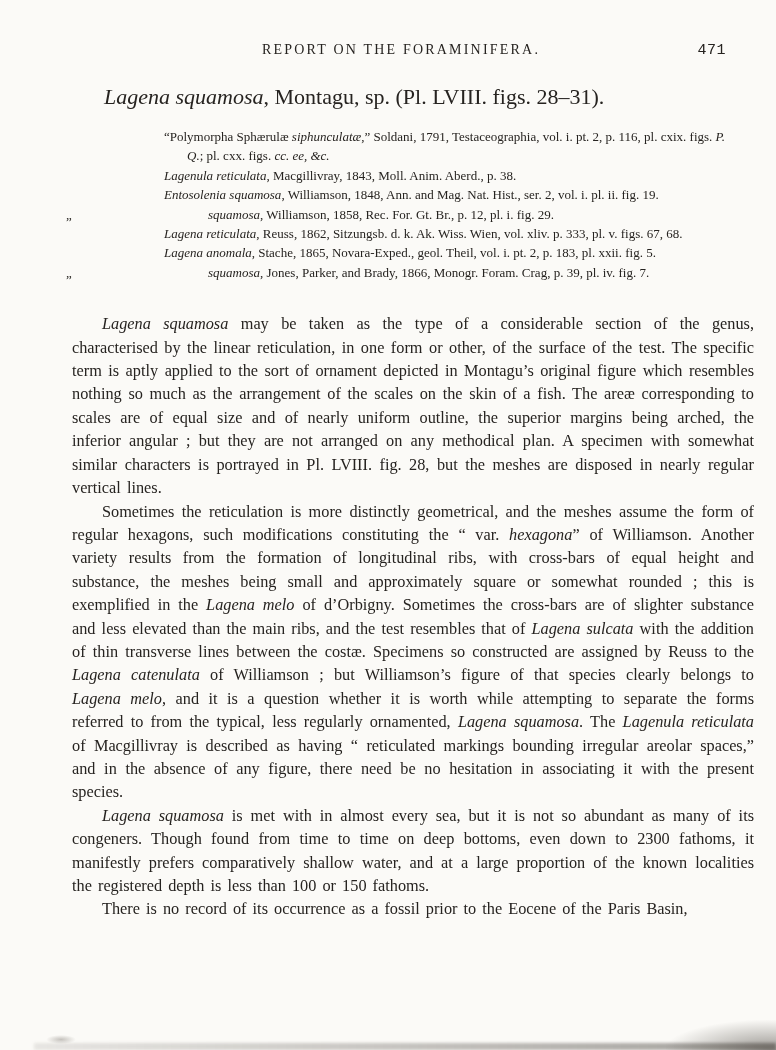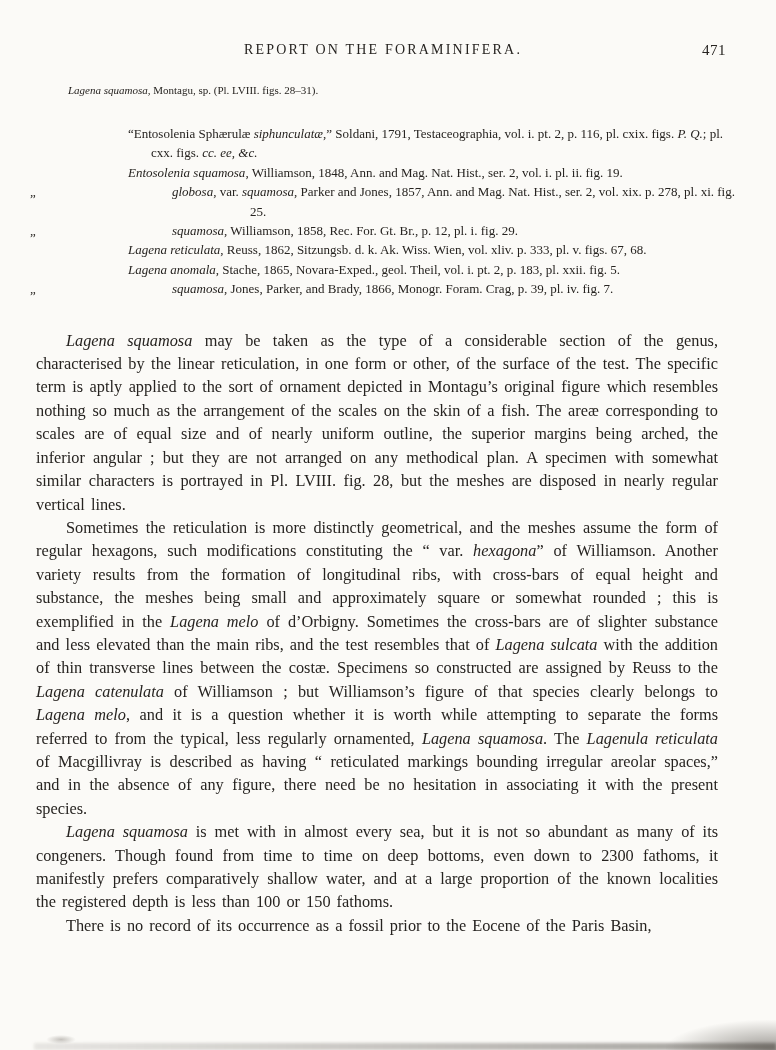--- a/index.html
+++ b/index.html
@@ -7,43 +7,44 @@
     width: 776px; height: 1050px;
     background: #f6f4f0;
     font-family: "Liberation Serif", "DejaVu Serif", serif;
     color: #262320;
     overflow: hidden;
   }
   .page {
     position: relative;
     width: 776px; height: 1050px;
     box-sizing: border-box;
-    padding: 42px 46px 0 36px;
+    padding: 42px 46px 0 72px;
     background: #fbfaf7;
   }
   .it { font-style: italic; }
 
   .header {
     position: relative;
     text-align: center;
     font-size: 14px;
     letter-spacing: 2.2px;
     margin-bottom: 26px;
     white-space: nowrap;
   }
   .page-num {
     position: absolute;
     right: 4px; top: 0;
     letter-spacing: 0.5px;
     font-size: 15px;
+    font-family: Liberation Mono, monospace;
   }
 
   .title {
-    font-size: 11px;
-    margin: 0 0 28px 32px;
+    font-size: 22px;
+    margin: 0 0 17px 32px;
   }
 
   .synonymy {
     font-size: 13px;
     line-height: 19.4px;
     margin: 0 -12px 16px 92px;
     text-align: left;
   }
   .syn-entry {
     padding-left: 23px;
@@ -85,23 +86,23 @@
 <div class="page">
 
   <div class="header">
     <span>REPORT ON THE FORAMINIFERA.</span>
     <span class="page-num">471</span>
   </div>
 
   <p class="title"><span class="it">Lagena squamosa</span><span>, Montagu, sp. (Pl. LVIII. figs. 28–31).</span></p>
 
   <div class="synonymy">
-      <div class="syn-entry"><span>“Entosolenia Sphærulæ </span><span class="it">siphunculatæ</span><span>,” Soldani, 1791, Testaceographia, vol. i. pt. 2, p. 116, pl. cxix. figs. </span><span class="it">P. Q.</span><span>; pl. cxx. figs. </span><span class="it">cc. ee, &amp;c.</span></div>
+      <div class="syn-entry"><span>“Polymorpha Sphærulæ </span><span class="it">siphunculatæ</span><span>,” Soldani, 1791, Testaceographia, vol. i. pt. 2, p. 116, pl. cxix. figs. </span><span class="it">P. Q.</span><span>; pl. cxx. figs. </span><span class="it">cc. ee, &amp;c.</span></div>
+      <div class="syn-entry"><span class="it">Lagenula reticulata</span><span>, Macgillivray, 1843, Moll. Anim. Aberd., p. 38.</span></div>
       <div class="syn-entry"><span class="it">Entosolenia squamosa</span><span>, Williamson, 1848, Ann. and Mag. Nat. Hist., ser. 2, vol. i. pl. ii. fig. 19.</span></div>
-      <div class="syn-entry ditto"><span class="ditto-mark">„</span><span class="it">globosa</span><span>, var. </span><span class="it">squamosa</span><span>, Parker and Jones, 1857, Ann. and Mag. Nat. Hist., ser. 2, vol. xix. p. 278, pl. xi. fig. 25.</span></div>
       <div class="syn-entry ditto"><span class="ditto-mark">„</span><span class="it">squamosa</span><span>, Williamson, 1858, Rec. For. Gt. Br., p. 12, pl. i. fig. 29.</span></div>
       <div class="syn-entry"><span class="it">Lagena reticulata</span><span>, Reuss, 1862, Sitzungsb. d. k. Ak. Wiss. Wien, vol. xliv. p. 333, pl. v. figs. 67, 68.</span></div>
       <div class="syn-entry"><span class="it">Lagena anomala</span><span>, Stache, 1865, Novara-Exped., geol. Theil, vol. i. pt. 2, p. 183, pl. xxii. fig. 5.</span></div>
       <div class="syn-entry ditto"><span class="ditto-mark">„</span><span class="it">squamosa</span><span>, Jones, Parker, and Brady, 1866, Monogr. Foram. Crag, p. 39, pl. iv. fig. 7.</span></div>
     </div>
 
   <div class="body-text">
       <div class="para"><span class="it">Lagena squamosa</span><span> may be taken as the type of a considerable section of the genus, characterised by the linear reticulation, in one form or other, of the surface of the test. The specific term is aptly applied to the sort of ornament depicted in Montagu’s original figure which resembles nothing so much as the arrangement of the scales on the skin of a fish. The areæ corresponding to scales are of equal size and of nearly uniform outline, the superior margins being arched, the inferior angular ; but they are not arranged on any methodical plan. A specimen with somewhat similar characters is portrayed in Pl. LVIII. fig. 28, but the meshes are disposed in nearly regular vertical lines.</span></div>
       <div class="para"><span>Sometimes the reticulation is more distinctly geometrical, and the meshes assume the form of regular hexagons, such modifications constituting the “ var. </span><span class="it">hexagona</span><span>” of Williamson. Another variety results from the formation of longitudinal ribs, with cross-bars of equal height and substance, the meshes being small and approximately square or somewhat rounded ; this is exemplified in the </span><span class="it">Lagena melo</span><span> of d’Orbigny. Sometimes the cross-bars are of slighter substance and less elevated than the main ribs, and the test resembles that of </span><span class="it">Lagena sulcata</span><span> with the addition of thin transverse lines between the costæ. Specimens so constructed are assigned by Reuss to the </span><span class="it">Lagena catenulata</span><span> of Williamson ; but Williamson’s figure of that species clearly belongs to </span><span class="it">Lagena melo</span><span>, and it is a question whether it is worth while attempting to separate the forms referred to from the typical, less regularly ornamented, </span><span class="it">Lagena squamosa</span><span>. The </span><span class="it">Lagenula reticulata</span><span> of Macgillivray is described as having “ reticulated markings bounding irregular areolar spaces,” and in the absence of any figure, there need be no hesitation in associating it with the present species.</span></div>
       <div class="para"><span class="it">Lagena squamosa</span><span> is met with in almost every sea, but it is not so abundant as many of its congeners. Though found from time to time on deep bottoms, even down to 2300 fathoms, it manifestly prefers comparatively shallow water, and at a large proportion of the known localities the registered depth is less than 100 or 150 fathoms.</span></div>

